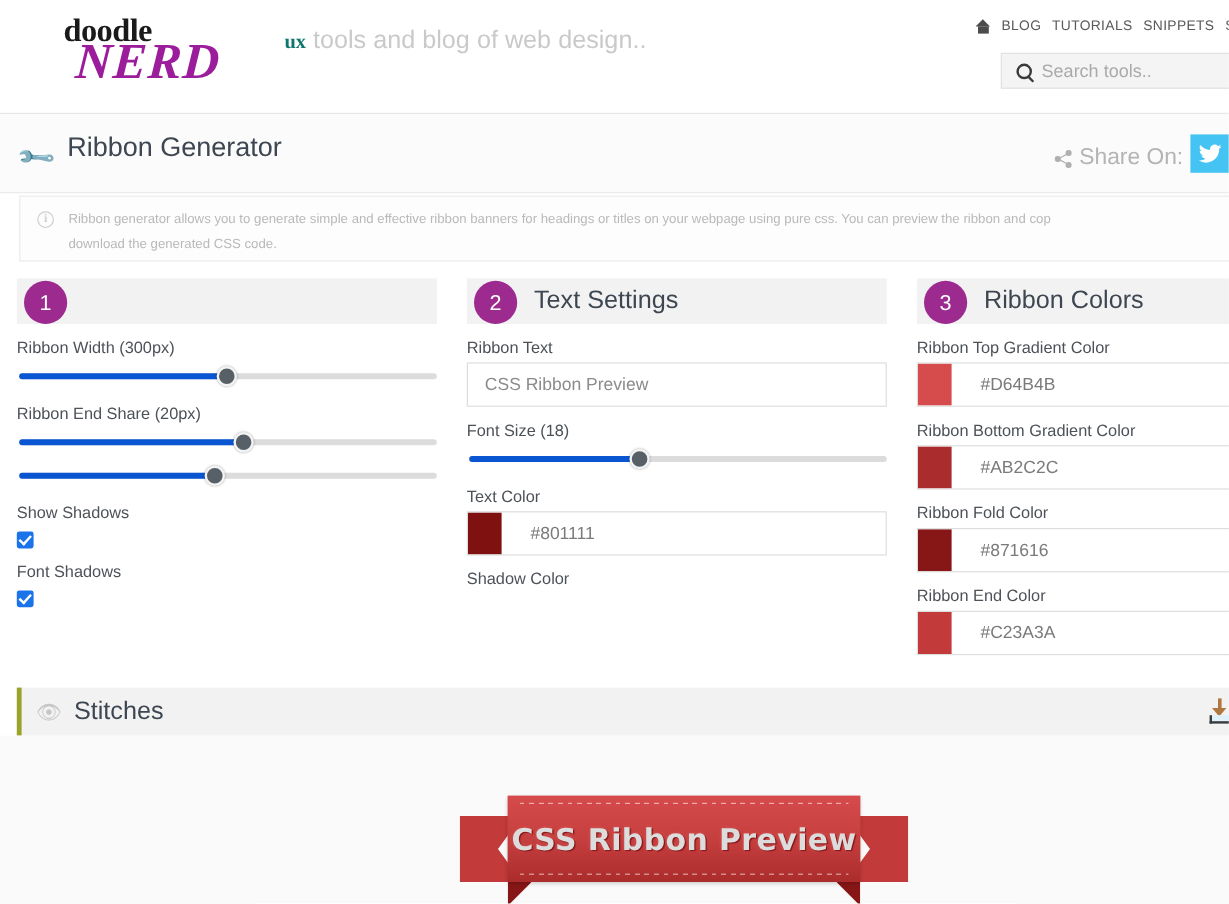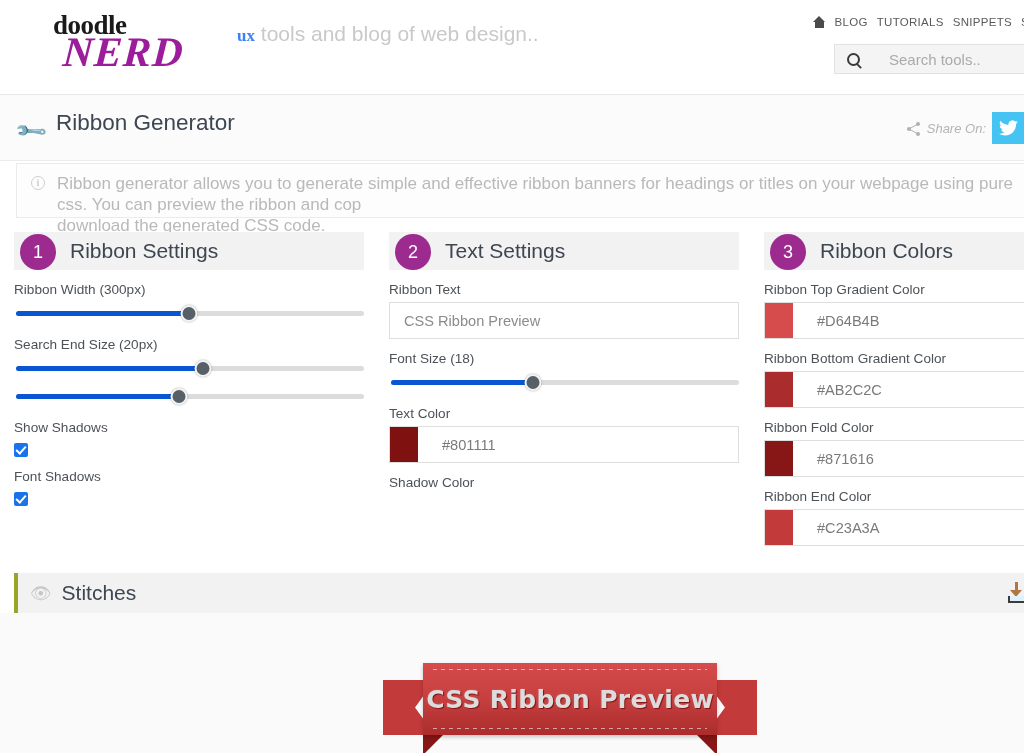--- a/index.html
+++ b/index.html
@@ -32,21 +32,21 @@
     font-family: "Liberation Serif", serif;
     font-style: italic; font-weight: bold; font-size: 42px;
     color: #9c1d9c; letter-spacing: 1px;
     transform: skewX(-4deg);
   }
   .tagline {
     position: absolute; left: 232px; top: 22px;
     font-size: 21px; color: #c9c9c9; white-space: nowrap;
   }
   .tagline .ux {
-    color: #3b82f6; font-weight: bold; font-size: 17px;
+    color: #0f766e; font-weight: bold; font-size: 17px;
     font-family: "Liberation Serif", serif;
   }
 
   .topnav {
     position: absolute; right: 0px; top: 16px;
     display: flex; align-items: center; gap: 9px;
     font-size: 11.5px; color: #5a5a5a; letter-spacing: 0.3px;
     white-space: nowrap;
   }
   .topnav .navitem { cursor: pointer; }
@@ -68,39 +68,39 @@
     display: flex; align-items: center; padding-left: 12px;
   }
   .search-ico {
     width: 13px; height: 13px; border: 2px solid #3a3a3a;
     border-radius: 50%; position: relative; margin-right: 8px; flex: none;
   }
   .search-ico::after {
     content: ""; position: absolute; width: 2px; height: 6px;
     background: #3a3a3a; right: -2px; bottom: -5px; transform: rotate(-45deg);
   }
-  .search-ph { font-size: 15px; color: #aaa; margin-left: 21px; }
+  .search-ph { font-size: 15px; color: #aaa; }
 
   
   .toolhead {
     position: absolute; left: 0; top: 94px; width: 1024px; height: 67px;
     background: #fbfbfb; border-top: 1px solid #e8e8e8; border-bottom: 1px solid #ececec;
   }
   .wrench {
     position: absolute; left: 18px; top: 24px;
     font-size: 21px; color: #cfcfcf; transform: rotate(-42deg);
   }
   .tool-title {
     position: absolute; left: 56px; top: 15px;
     font-size: 22.5px; color: #3d4651; font-weight: normal;
   }
   .shareon {
     position: absolute; right: 38px; top: 26px;
-    font-size: 13px; color: #b4b4b4;
-    display: flex; align-items: center; gap: 6px; font-style: italic;
+    font-size: 19px; color: #b4b4b4;
+    display: flex; align-items: center; gap: 6px;
   }
   .share-ico { position: relative; width: 14px; height: 14px; display:inline-block; }
   .share-ico i {
     position: absolute; background: #b0b0b0; border-radius: 50%;
     width: 4.5px; height: 4.5px;
   }
   .share-ico i:nth-child(1){ left: 9px; top: 0; }
   .share-ico i:nth-child(2){ left: 0px; top: 5px; }
   .share-ico i:nth-child(3){ left: 9px; top: 10px; }
   .share-ico b {
@@ -122,21 +122,21 @@
     padding: 9px 14px 0 40px;
   }
   .info-ico {
     position: absolute; left: 14px; top: 12px;
     width: 14px; height: 14px; border: 1.5px solid #cfcfcf;
     border-radius: 50%; color: #cfcfcf; font-size: 10px;
     font-family: "Liberation Serif", serif; font-weight: bold;
     text-align: center; line-height: 12px;
   }
   .info-text {
-    font-size: 17px; color: #b9b9b9; line-height: 21px;
+    font-size: 11px; color: #b9b9b9; line-height: 21px;
     white-space: pre-wrap;
   }
 
   
   .col { position: absolute; top: 232px; }
   .col1 { left: 14px; width: 350px; }
   .col2 { left: 389px; width: 350px; }
   .col3 { left: 764px; width: 350px; }
 
   .sect-head {
@@ -321,31 +321,30 @@
 
   <div class="infobox">
     <span class="info-ico">i</span>
     <div class="info-text">Ribbon generator allows you to generate simple and effective ribbon banners for headings or titles on your webpage using pure css. You can preview the ribbon and cop
 download the generated CSS code.</div>
   </div>
 
   <div class="col col1">
     <div class="sect-head">
       <div class="sect-num">1</div>
-      <div class="sect-title">Ribbon Settings</div>
     </div>
 
     <div class="fld-label">Ribbon Width (300px)</div>
     <div class="slider">
       <div class="sl-track"></div>
       <div class="sl-fill" style="width:50%"></div>
       <div class="sl-thumb" style="left:50%"></div>
     </div>
 
-    <div class="fld-label">Search End Size (20px)</div>
+    <div class="fld-label">Ribbon End Share (20px)</div>
     <div class="slider">
       <div class="sl-track"></div>
       <div class="sl-fill" style="width:54%"></div>
       <div class="sl-thumb" style="left:54%"></div>
     </div>
 
     <div class="slider">
       <div class="sl-track"></div>
       <div class="sl-fill" style="width:47%"></div>
       <div class="sl-thumb" style="left:47%"></div>

